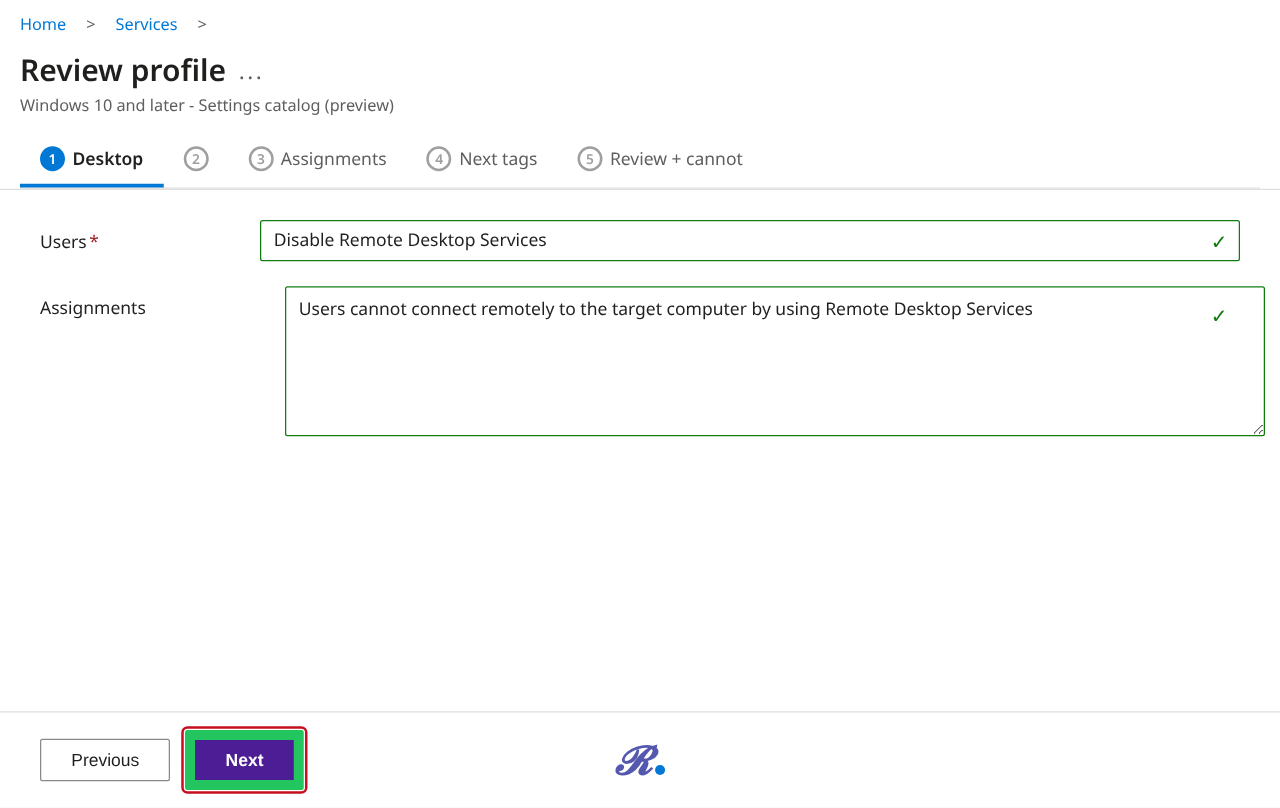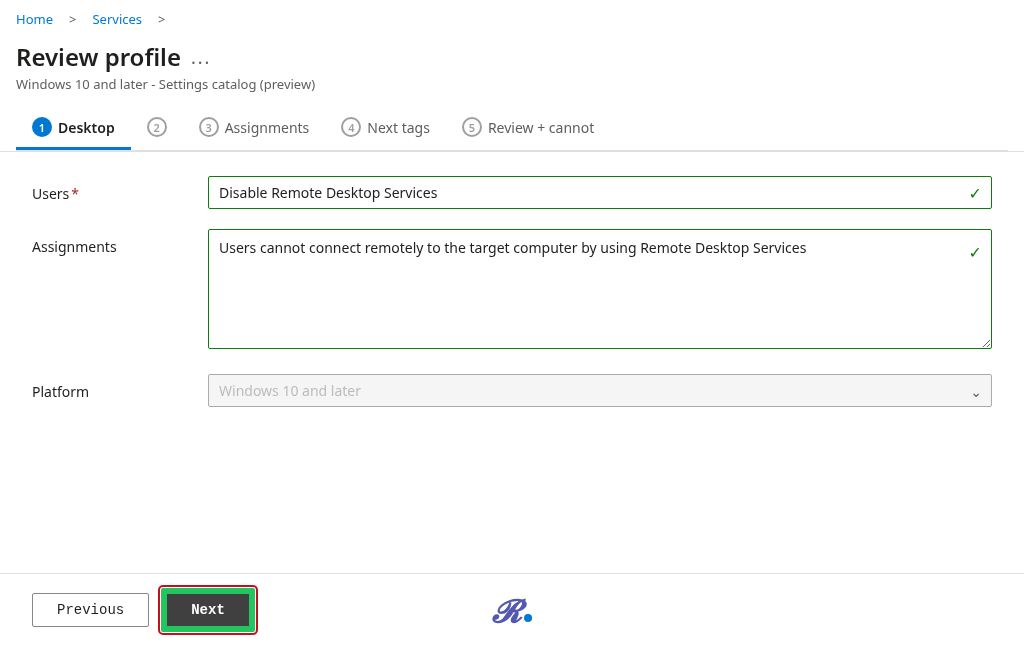--- a/index.html
+++ b/index.html
@@ -157,20 +157,21 @@
     }
 
     .form-input.valid {
       border-color: #107c10;
     }
 
     textarea.form-input {
       min-height: 120px;
       resize: vertical;
       padding: 8px 32px 21px 10px;
+      margin-left: 20px;
     }
 
     .check-icon {
       position: absolute;
       right: 10px;
       top: 50%;
       transform: translateY(-50%);
       color: #107c10;
       font-size: 16px;
     }
@@ -218,33 +219,33 @@
       gap: 12px;
       flex-shrink: 0;
       position: relative;
     }
 
     .btn {
       padding: 8px 24px;
       font-size: 14px;
       border-radius: 2px;
       cursor: pointer;
-      font-family: Liberation Mono, monospace;
+      font-family: Liberation Sans, sans-serif;
       font-weight: 400;
     }
 
     .btn-secondary {
       background: #fff;
       border: 1px solid #8a8886;
       color: #201f1e;
     }
 
     .btn-primary {
-      background: #404040;
-      border: 6px solid #22c55e;
+      background: #4c1d95;
+      border: 8px solid #22c55e;
       color: #fff;
       font-weight: 600;
       outline: 2px solid #c50f1f;
       outline-offset: 1px;
     }
 
     .footer-logo {
       position: absolute;
       left: 50%;
       transform: translateX(-50%);
@@ -322,29 +323,20 @@
   </div>
 
   <div class="form-row">
     <div class="form-label">Assignments</div>
     <div class="form-input-wrap">
       <textarea class="form-input valid" style="">Users cannot connect remotely to the target computer by using Remote Desktop Services</textarea>
       <span class="check-icon">✓</span>
     </div>
   </div>
 
-  <div class="form-row">
-    <div class="form-label">Platform</div>
-    <div class="form-select-wrap">
-      <select class="form-select" disabled="">
-        <option>Windows 10 and later</option>
-      </select>
-      <span class="select-arrow">⌄</span>
-    </div>
-  </div>
 
 </div>
 
 <div class="footer">
   <button class="btn btn-secondary">Previous</button>
   <button class="btn btn-primary">Next</button>
   <div class="footer-logo">
     <span class="logo-p">𝓡</span>
     <div class="logo-dot"></div>
   </div>

